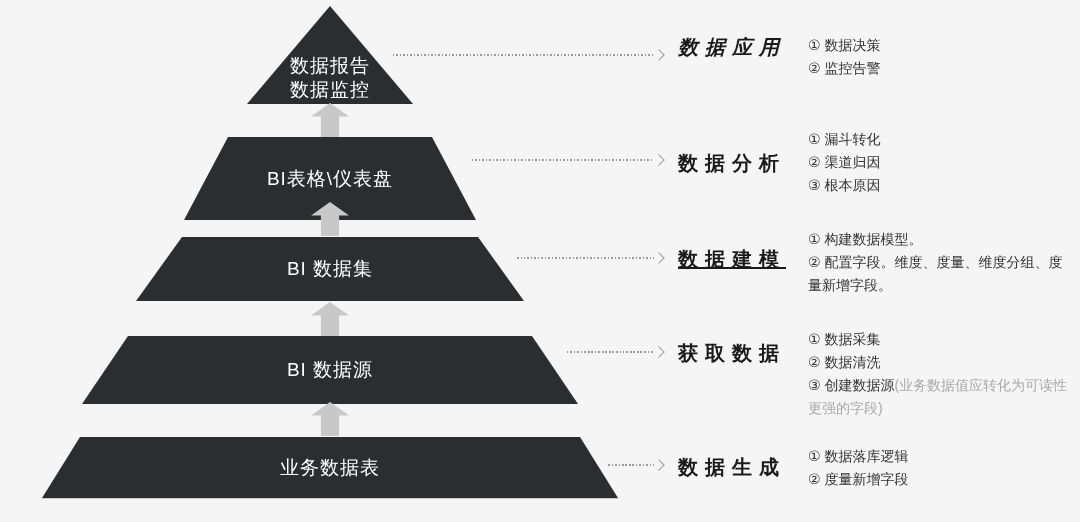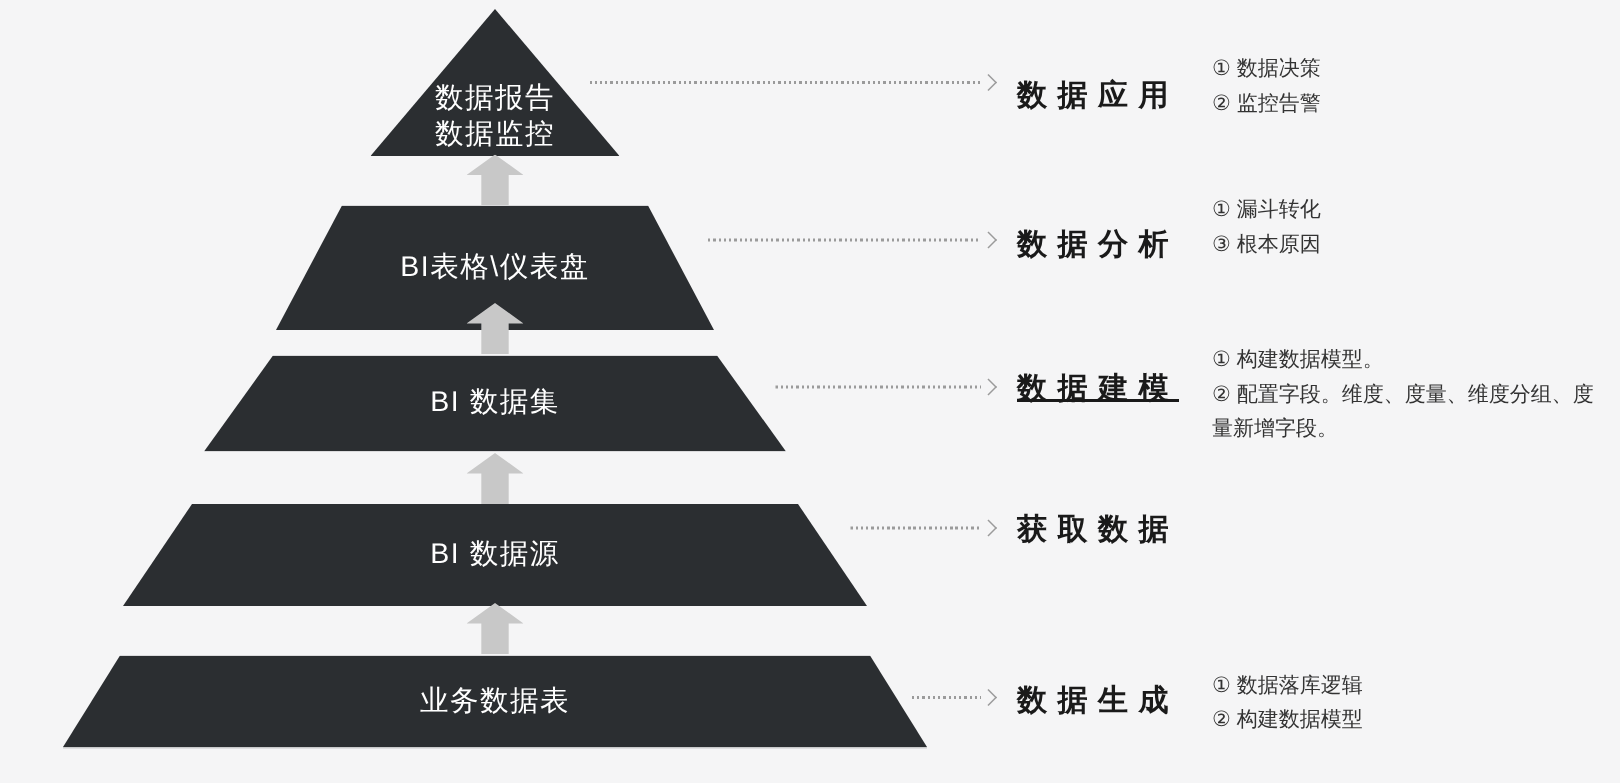--- a/index.html
+++ b/index.html
@@ -84,21 +84,21 @@
   .da5{left:608px;top:460px;width:55px;}
   
   .heading{
     position:absolute;left:678px;
     font-size:20px;font-weight:600;
     letter-spacing:7px;
     color:var(--heading-text);
     white-space:nowrap;
     line-height:26px;
   }
-  .h1{top:51px;} .h2{top:150px;} .h3{top:246px;text-decoration:underline;} .h4{top:340px;} .h5{top:454px;}
+  .h1{top:34px;font-style:italic;} .h2{top:150px;} .h3{top:246px;text-decoration:underline;} .h4{top:340px;} .h5{top:454px;}
   
   .ann-list{
     position:absolute;left:808px;width:266px;
     font-size:14px;line-height:23px;
     color:var(--item-text);
   }
   .al1{top:34px;} .al2{top:128px;} .al3{top:228px;} .al4{top:328px;} .al5{top:445px;}
   .item{min-height:23px;}
   .note{color:var(--note-text);}
 </style>
@@ -156,24 +156,30 @@
   <div class="heading h3">数据建模</div>
   <div class="heading h4">获取数据</div>
   <div class="heading h5">数据生成</div>
 
   <div class="ann-list al1">
       <div class="item">① 数据决策</div>
       <div class="item">② 监控告警</div>
     </div>
   <div class="ann-list al2">
       <div class="item">① 漏斗转化</div>
+      <div class="item">② 渠道归因</div>
       <div class="item">③ 根本原因</div>
     </div>
   <div class="ann-list al3">
       <div class="item">① 构建数据模型。</div>
       <div class="item">② 配置字段。维度、度量、维度分组、度量新增字段。</div>
     </div>
+  <div class="ann-list al4">
+      <div class="item">① 数据采集</div>
+      <div class="item">② 数据清洗</div>
+      <div class="item">③ 创建数据源<span class="note">(业务数据值应转化为可读性更强的字段)</span></div>
+    </div>
   <div class="ann-list al5">
       <div class="item">① 数据落库逻辑</div>
-      <div class="item">② 构建数据模型</div>
+      <div class="item">② 度量新增字段</div>
     </div>
 
 </div>
 
 </body></html>

